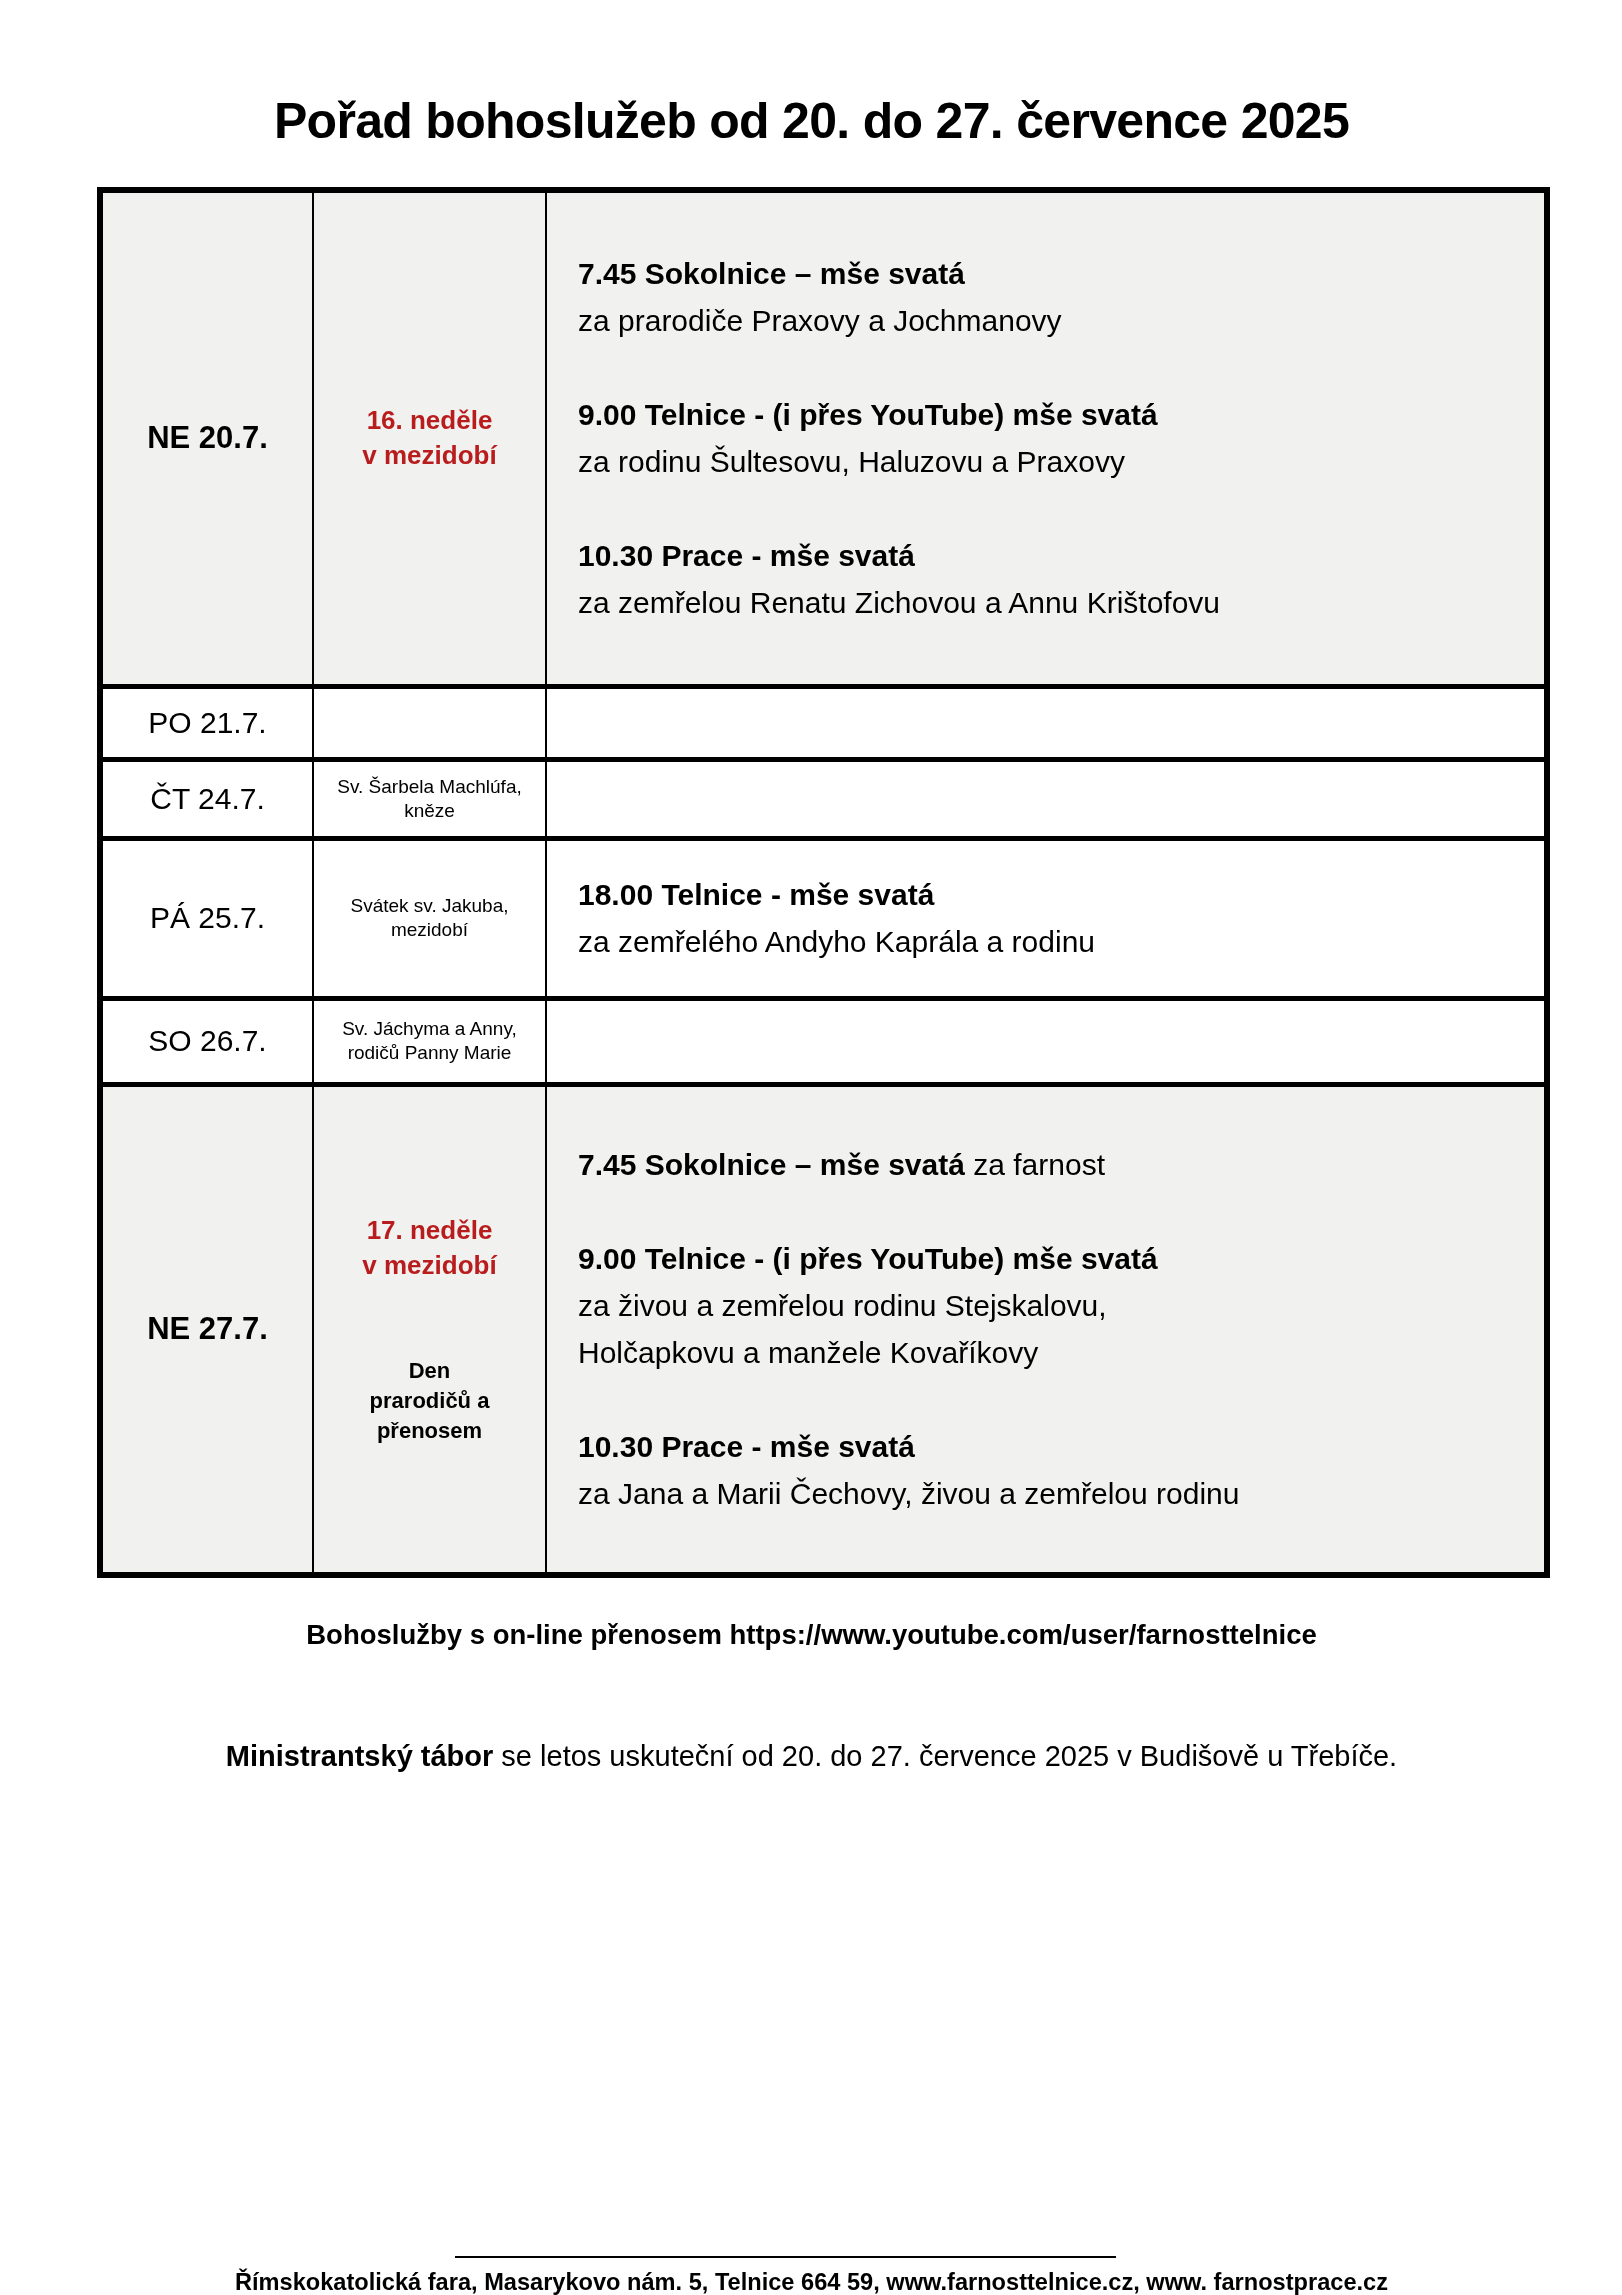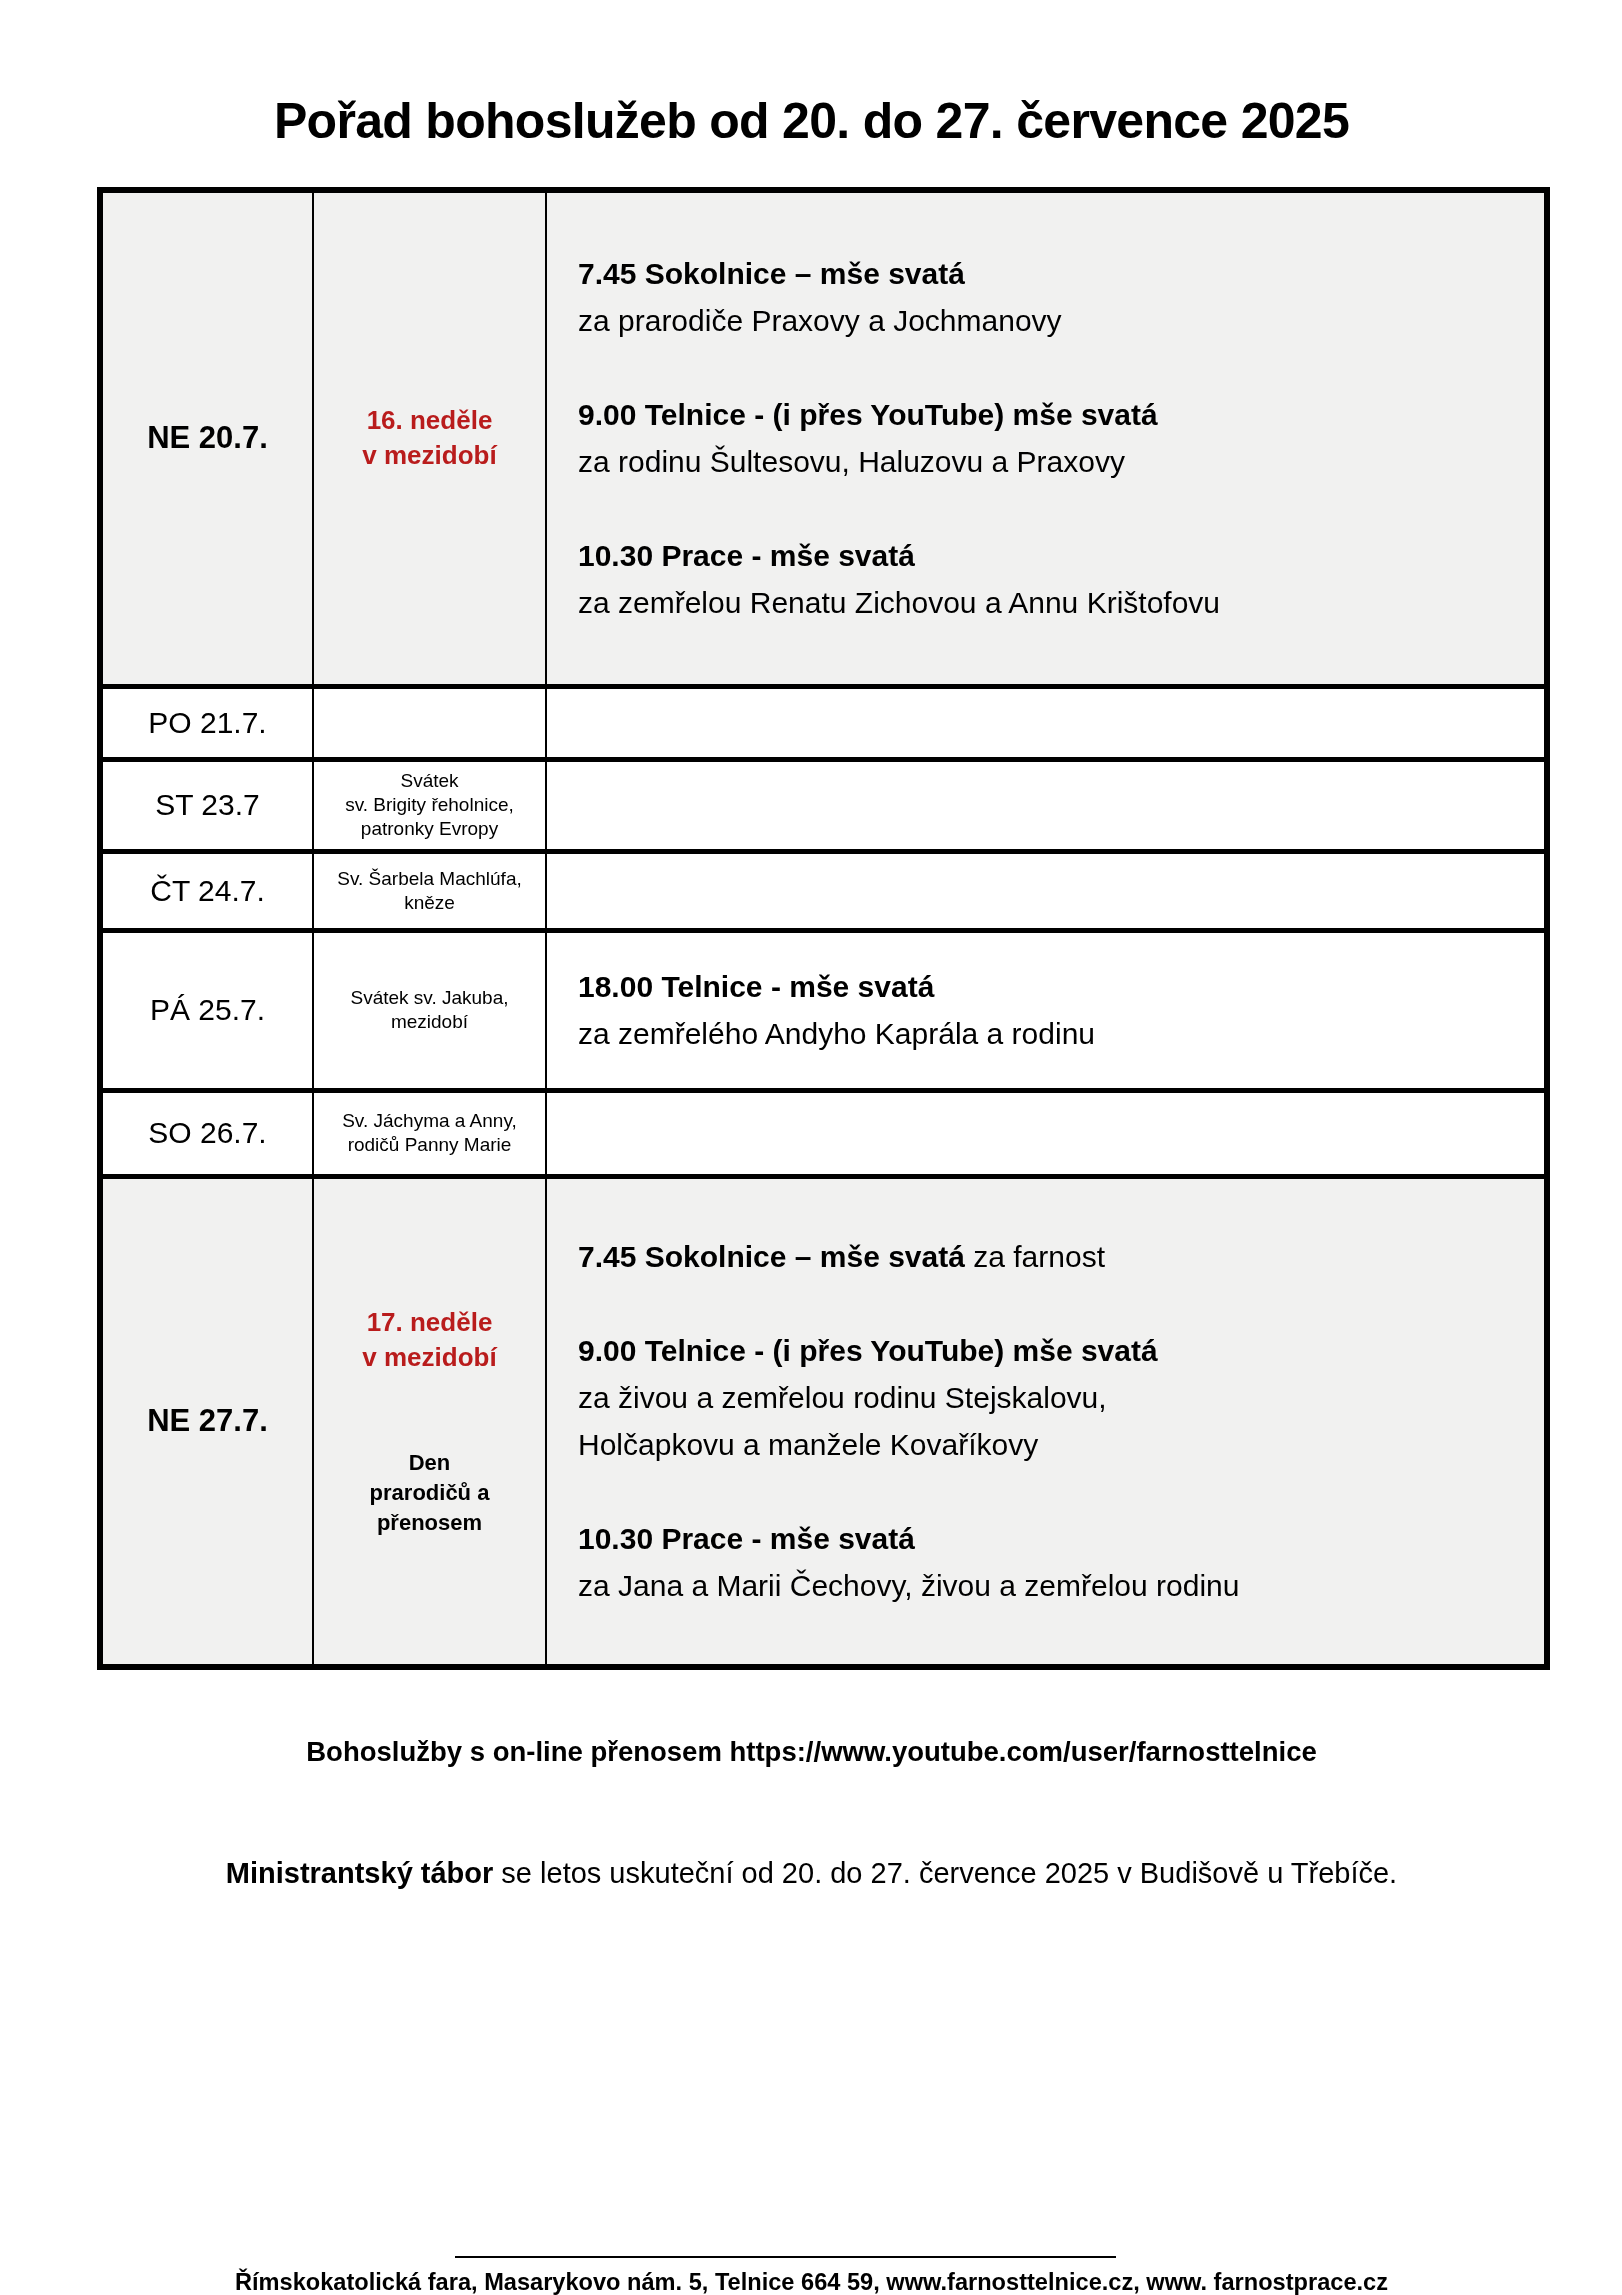--- a/index.html
+++ b/index.html
@@ -57,21 +57,21 @@
   tr.r0 { height: 496px; }
   tr.r1 { height: 73px; }
   tr.r2 { height: 80px; }
   tr.r3 { height: 92px; }
   tr.r4 { height: 79px; }
   tr.r5 { height: 160px; }
   tr.r6 { height: 86px; }
   tr.r7 { height: 491px; }
 
   .youtube-note {
-    margin-top: 63px;
+    margin-top: 38px;
     text-align: center;
     font-weight: bold;
     font-size: 27.5px;
     line-height: 37px;
   }
   .camp-note {
     margin-top: 84px;
     text-align: center;
     font-size: 29px;
     line-height: 38px;
@@ -133,31 +133,20 @@
       </td>
     </tr>
 
     <tr class="r1">
       <td class="day">PO 21.7.</td>
       <td class="feast"></td>
       <td class="services"></td>
     </tr>
 
 
-    <tr class="r3">
-      <td class="day">ST 23.7</td>
-      <td class="feast">
-        <div class="feast-small">
-          <div>Svátek</div>
-          <div>sv. Brigity řeholnice,</div>
-          <div>patronky Evropy</div>
-        </div>
-      </td>
-      <td class="services"></td>
-    </tr>
 
     <tr class="r4">
       <td class="day">ČT 24.7.</td>
       <td class="feast">
         <div class="feast-small">
           <div>Sv. Šarbela Machlúfa,</div>
           <div>kněze</div>
         </div>
       </td>
       <td class="services"></td>

